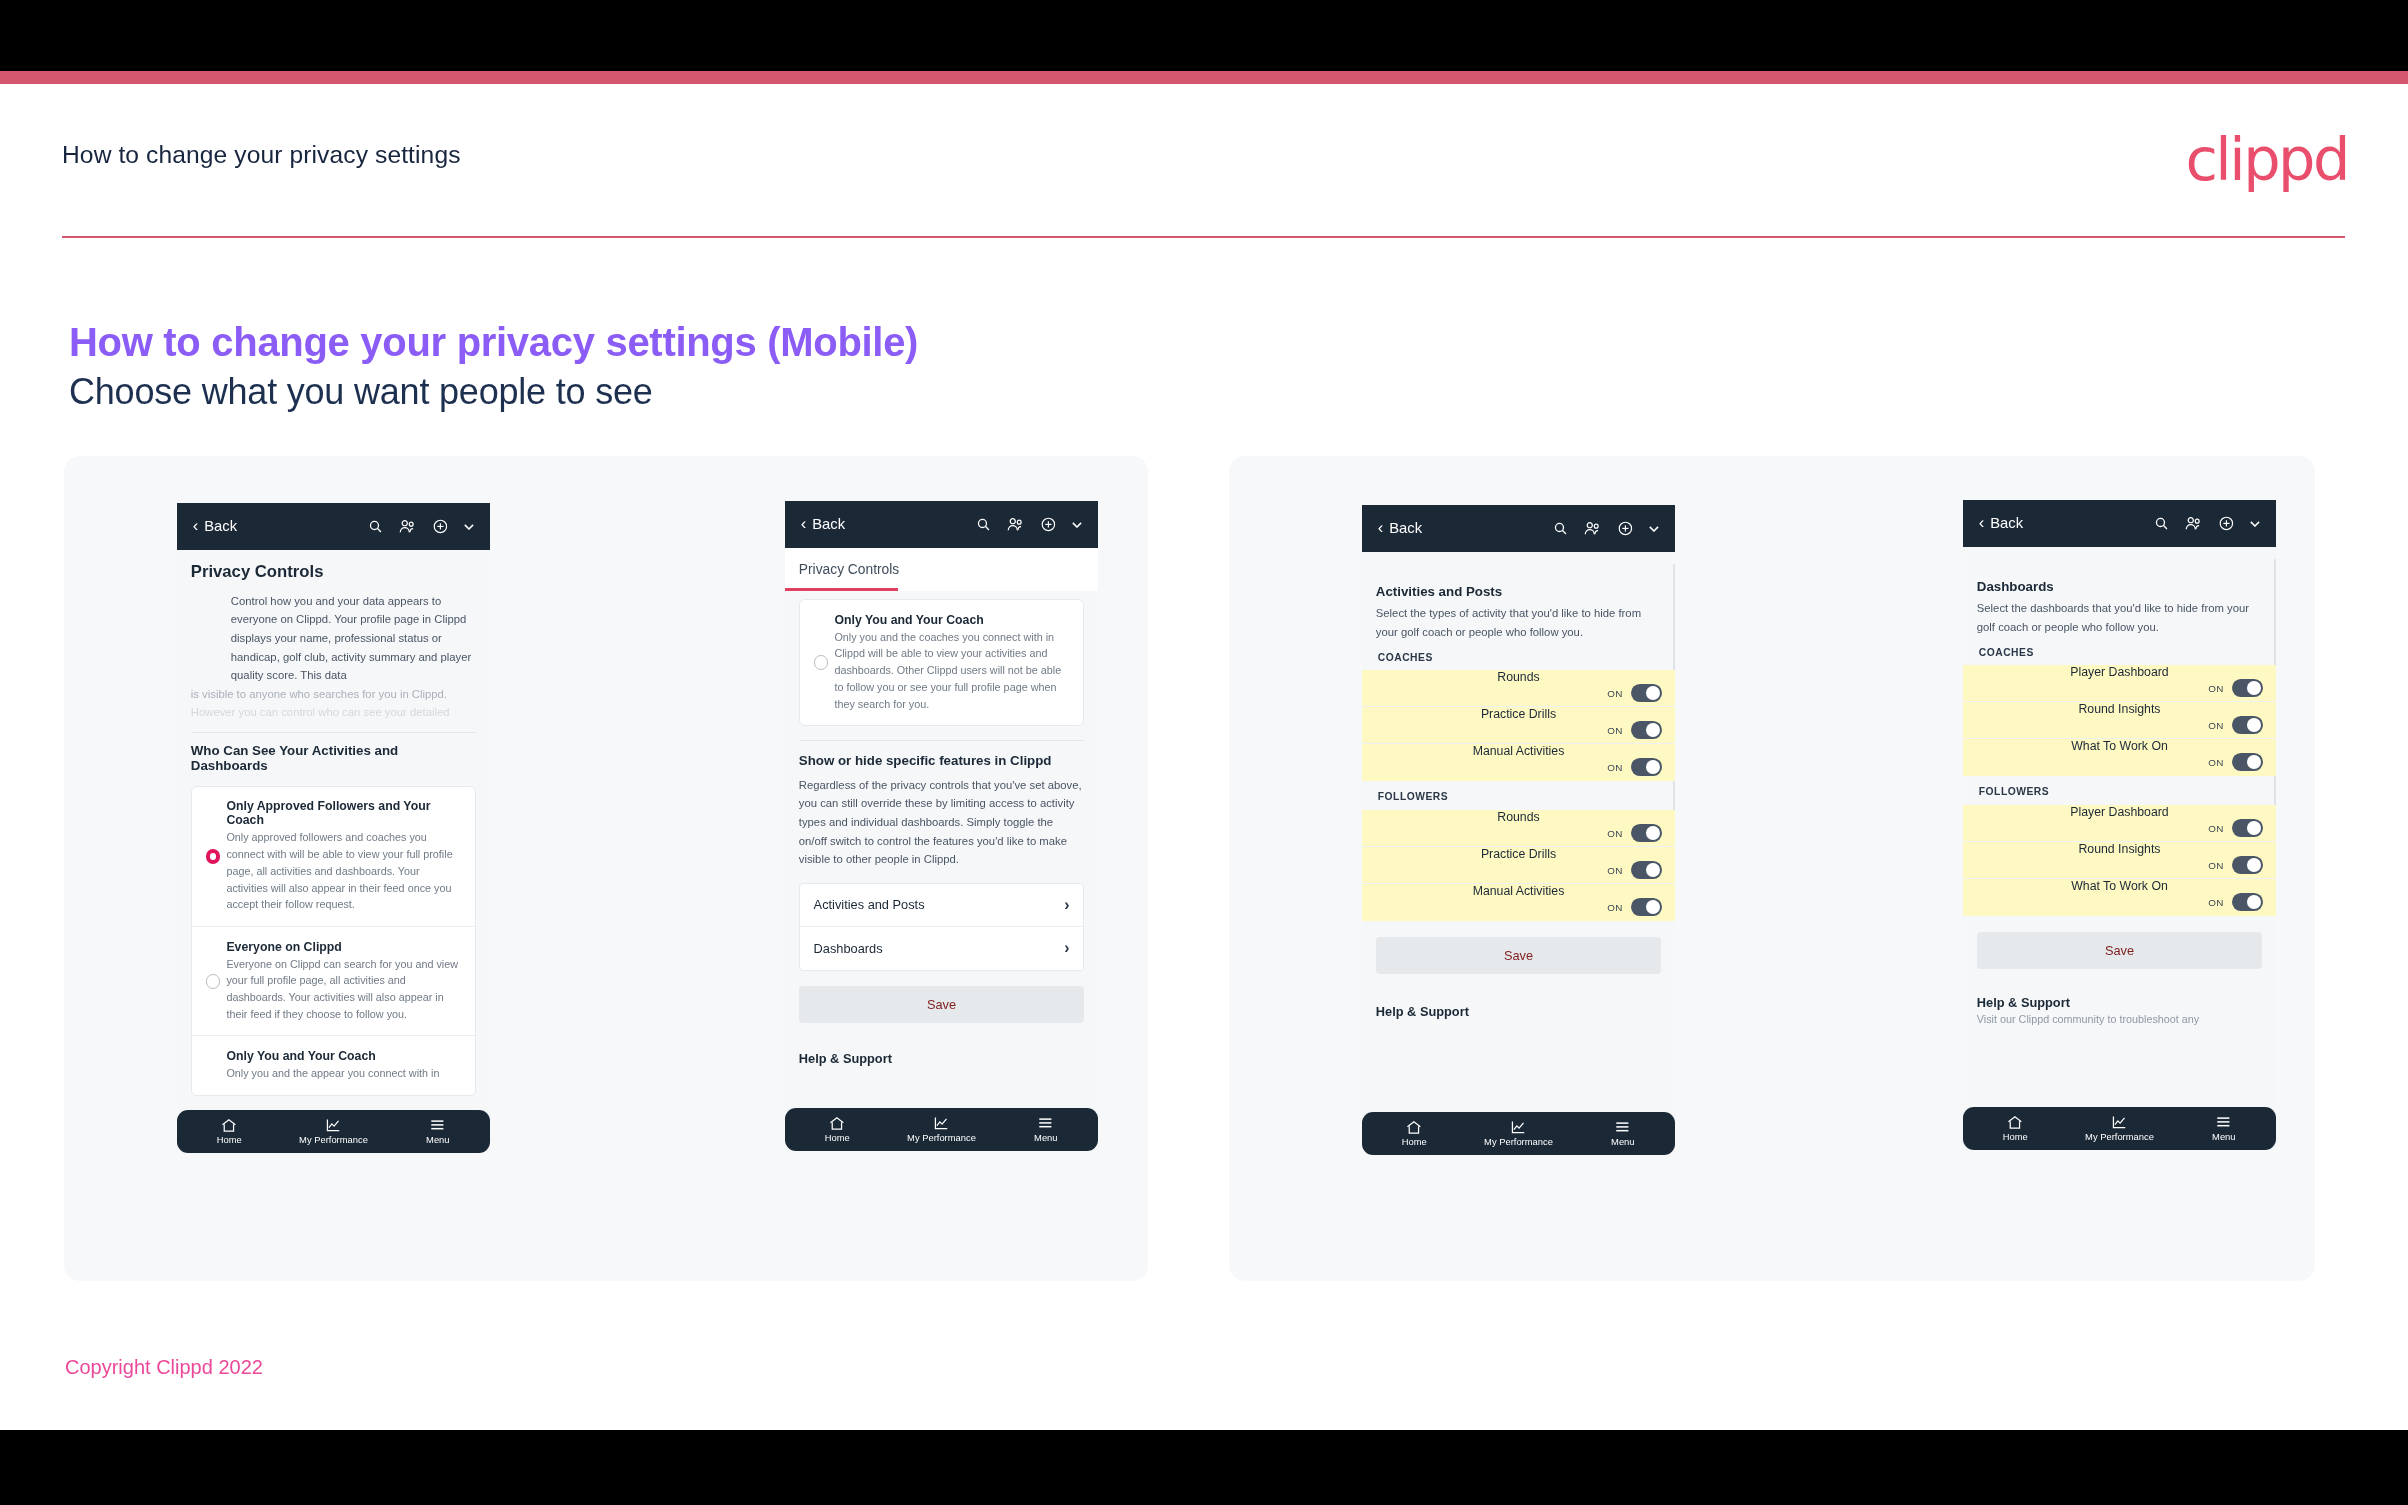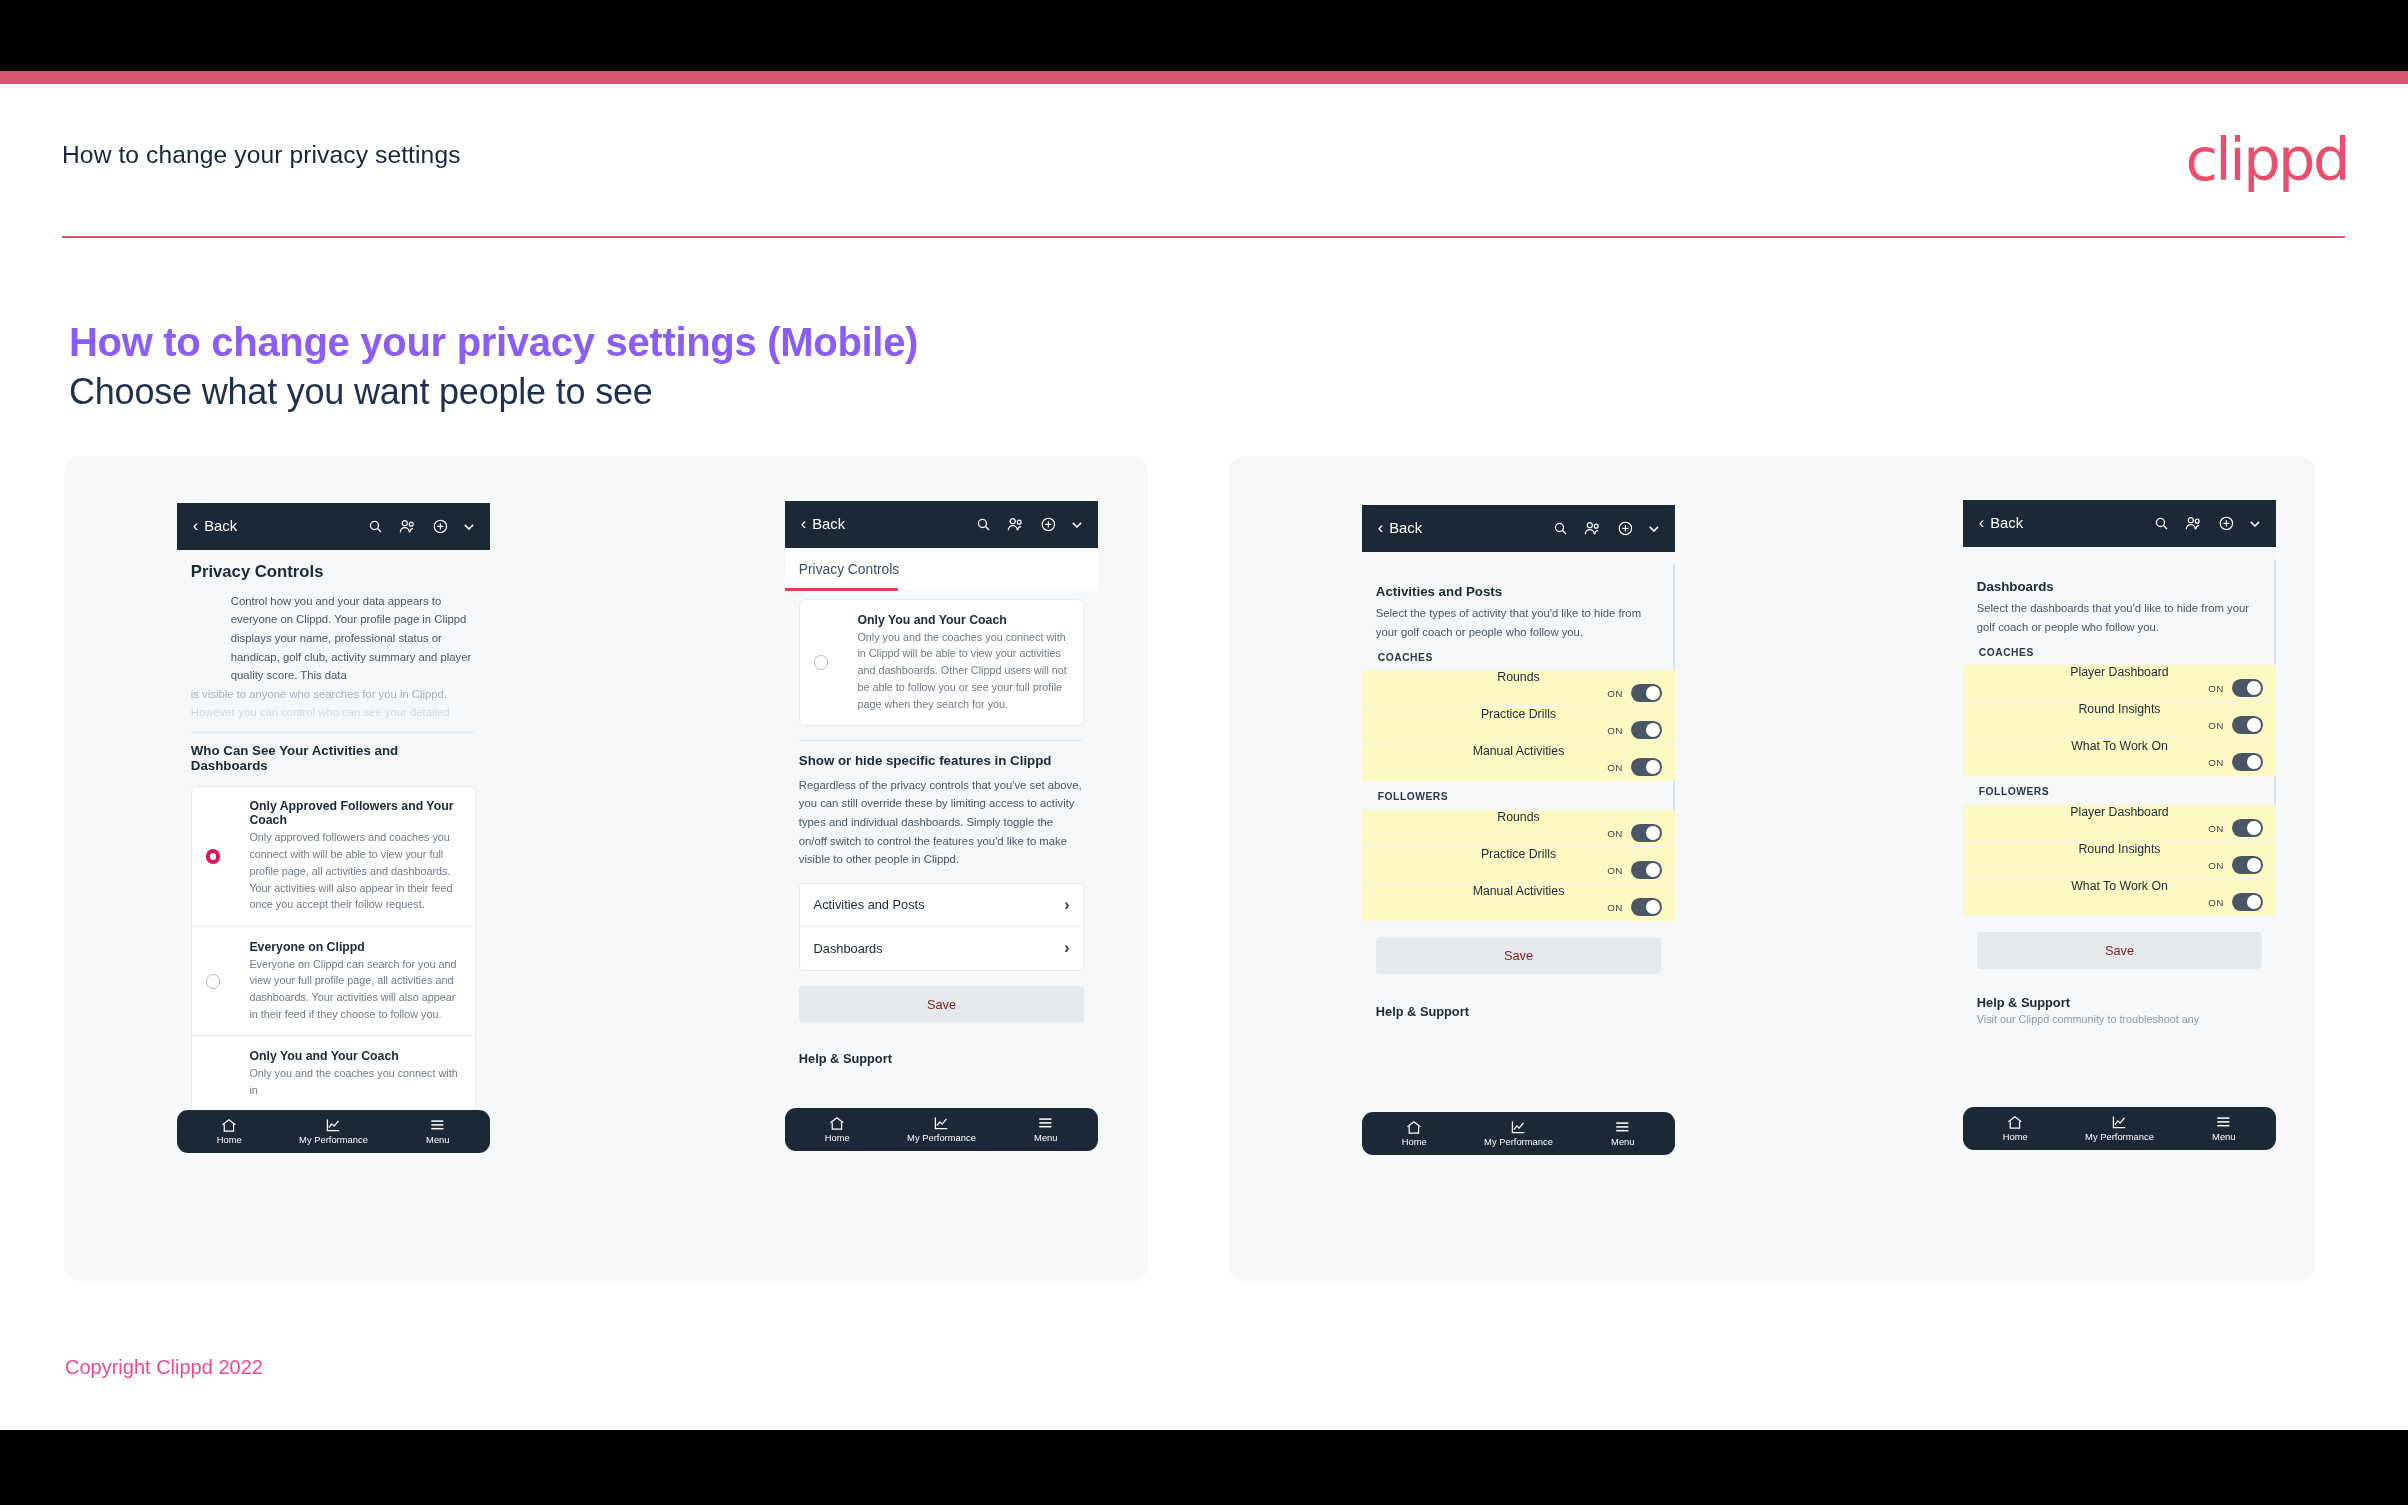--- a/index.html
+++ b/index.html
@@ -74,21 +74,21 @@
   .scroll { position:relative; padding:0 13.8px; }
 
   .sec-title { font-size:16.7px; font-weight:bold; color:#1b2836; }
   .sec-body  { font-size:11.3px; line-height:1.65; color:#4a5564; }
   .sec-body.fade { color:#aab1ba; }
   .sec-body.fade2 { color:#d4d8dd; }
 
   .hr { height:1px; background:#e3e7eb; margin:9.9px 0; }
 
   .card { background:#fff; border:1px solid #e6eaee; border-radius:5.9px; }
-  .opt { display:flex; gap:29px; padding:12.8px 13.8px; border-bottom:1px solid #eceff2; }
+  .opt { display:flex; gap:6px; padding:12.8px 13.8px; border-bottom:1px solid #eceff2; }
   .opt:last-child { border-bottom:none; }
   .radio {
     width:14.8px; height:14.8px; border-radius:50%;
     border:1.6px solid #b7bcc3; flex:0 0 auto; align-self:center;
   }
   .radio.sel { border:4.2px solid #e0145c; }
   .opt-txt { flex:1; }
   .opt-title { font-size:12.3px; font-weight:bold; color:#1b2836; margin-bottom:2px; }
   .opt-desc { font-size:10.8px; line-height:1.55; color:#707a86; }
 
@@ -220,21 +220,21 @@
               <div class="radio"></div>
               <div class="opt-txt">
                 <div class="opt-title">Everyone on Clippd</div>
                 <div class="opt-desc">Everyone on Clippd can search for you and view your full profile page, all activities and dashboards. Your activities will also appear in their feed if they choose to follow you.</div>
               </div>
             </div>
             <div class="opt">
               <div class="radio" style="visibility:hidden;"></div>
               <div class="opt-txt">
                 <div class="opt-title">Only You and Your Coach</div>
-                <div class="opt-desc">Only you and the coaches you connect with in</div>
+                <div class="opt-desc">Only you and the appear you connect with in</div>
               </div>
             </div>
           </div>
         </div>
 
         <div class="nav-bottom">
           <div class="nb-item">
             <svg width="15.8" height="14.8" viewBox="0 0 22 20" fill="none" stroke="#fff" stroke-width="1.7">
               <path d="M2 9 11 2l9 7"></path>
                 <path d="M4.5 8.5V18h13V8.5"></path>

